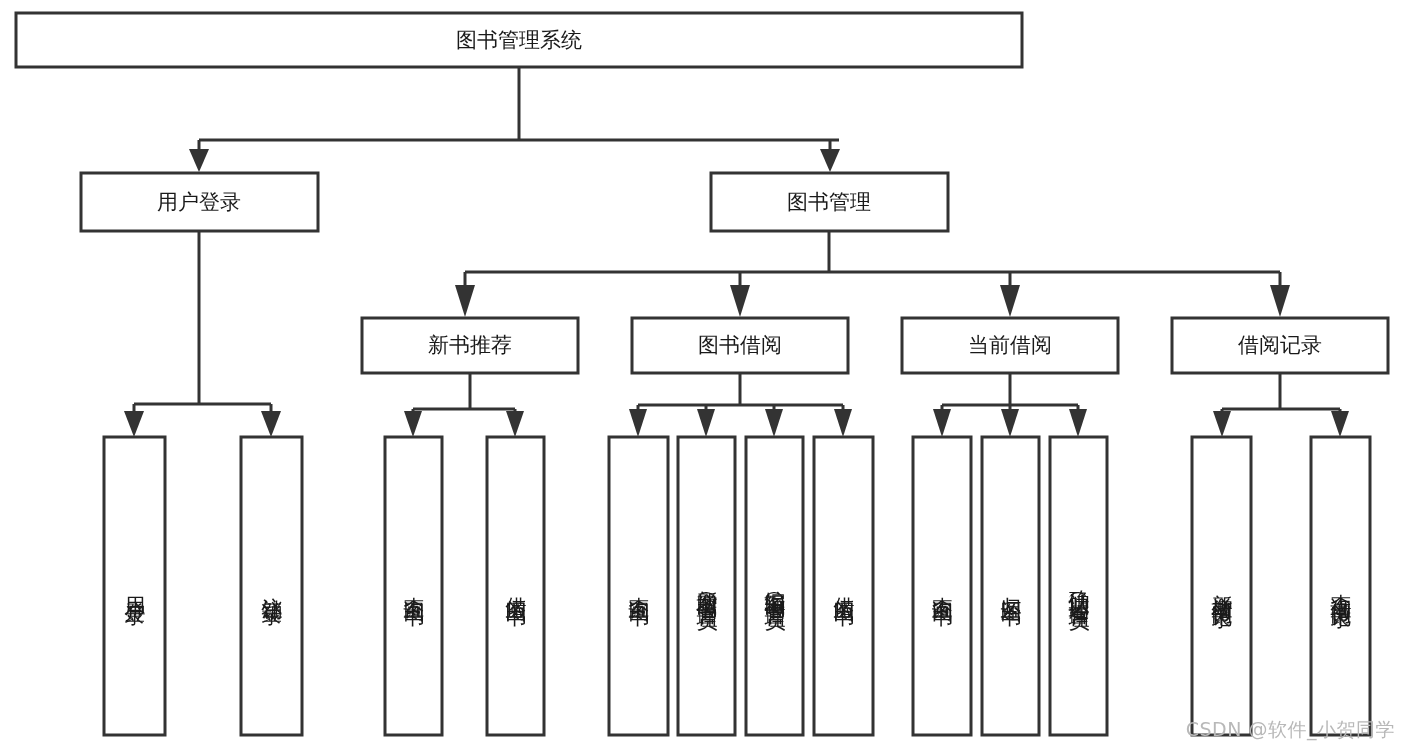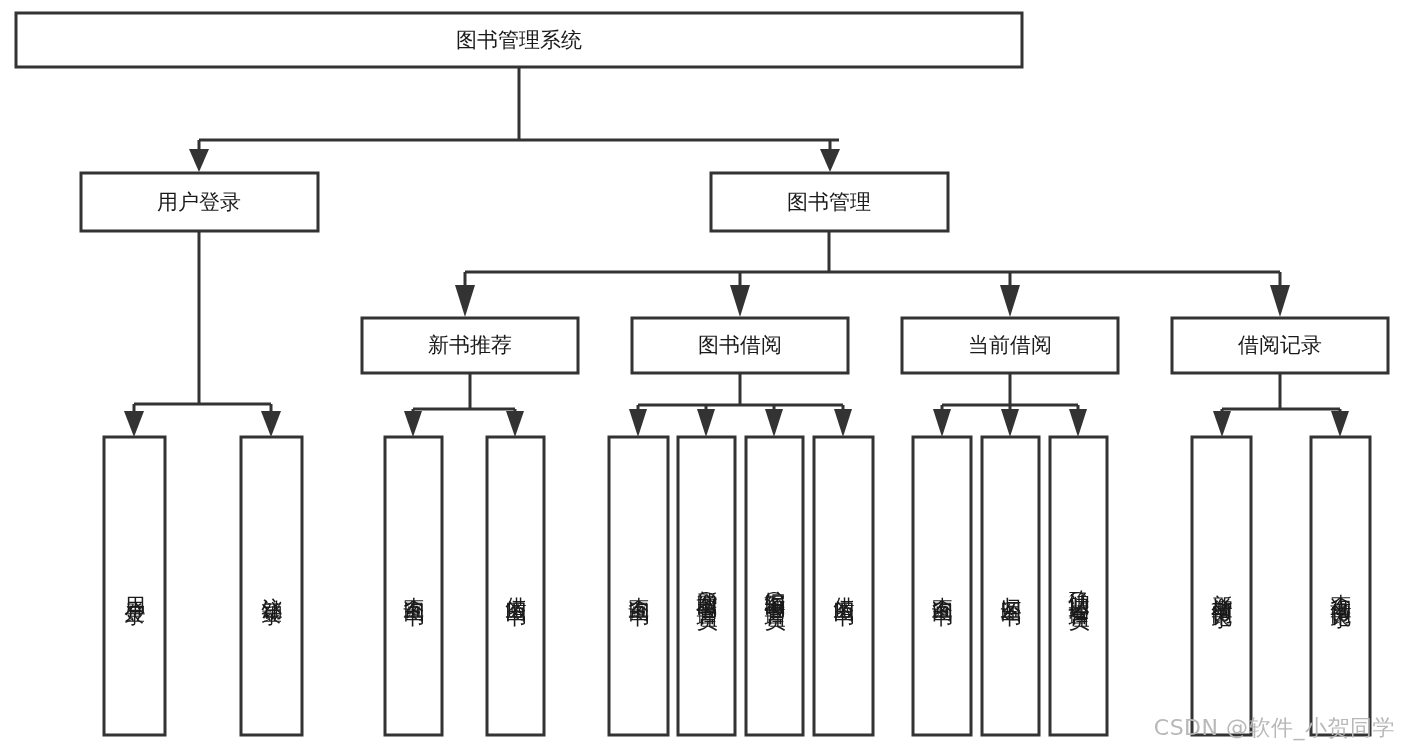--- a/index.html
+++ b/index.html
@@ -62,21 +62,21 @@
     letter-spacing: 3px;
     line-height: 1;
     pointer-events: none;
     white-space: nowrap;
   }
   .watermark {
     position: absolute;
     right: 10px;
     bottom: 4px;
     font-family: "DejaVu Sans", "Liberation Sans", sans-serif;
-    font-size: 22px;
+    font-size: 19px;
     color: #b8b8b8;
     letter-spacing: 0.5px;
     user-select: none;
   }
 </style>
 </head>
 <body>
 
 <div id="diagram-root">
 

